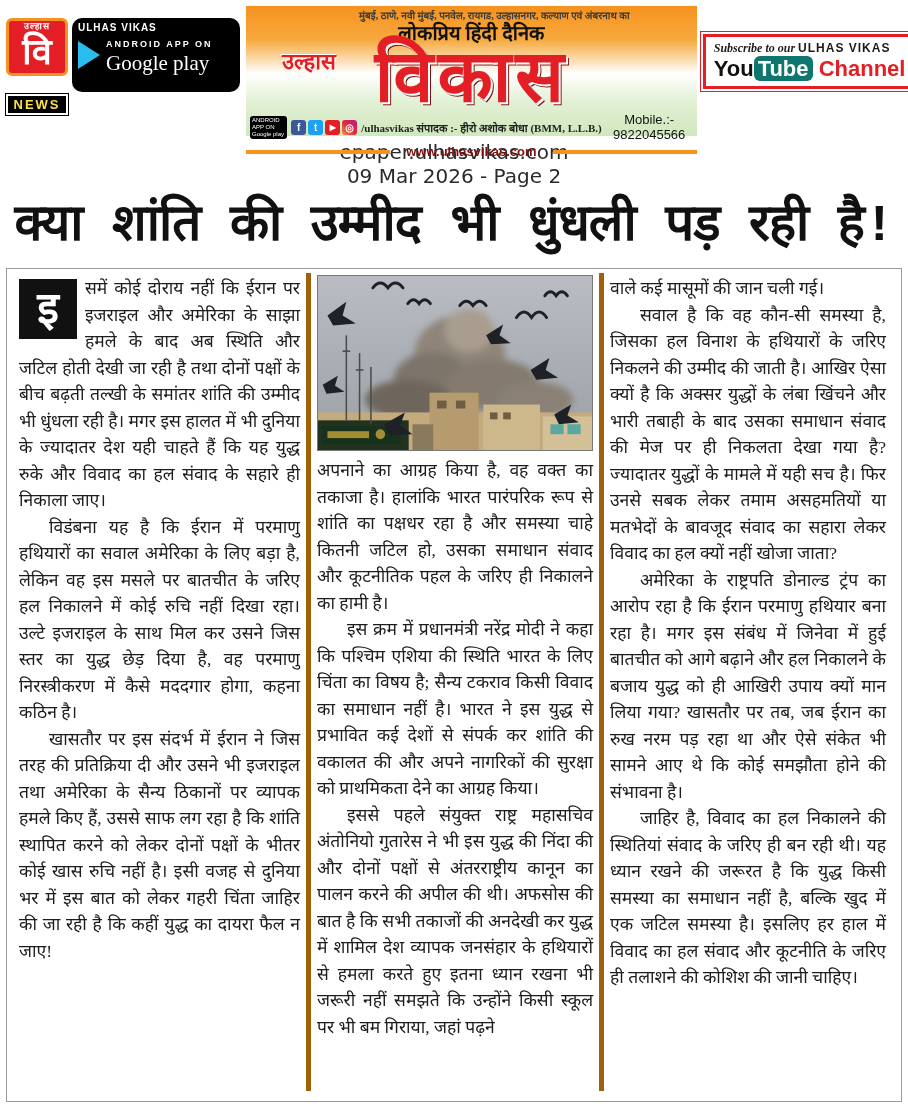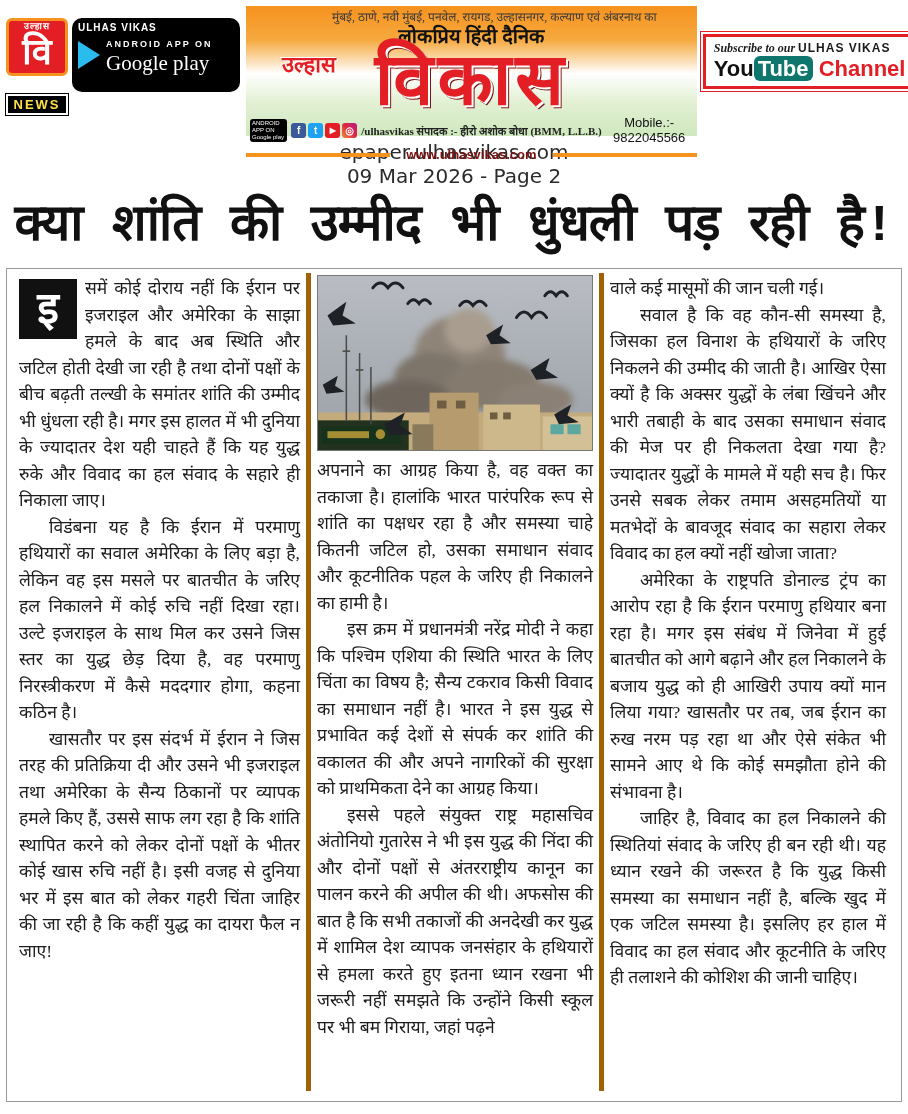--- a/index.html
+++ b/index.html
@@ -38,21 +38,21 @@
   .pb-texts { flex:1; }
   .pb-line1 { font-size:9px; font-weight:bold; letter-spacing:2px; }
   .pb-line2 { font-size:21px; font-family:"Liberation Serif", serif; }
   .pb-line3 { font-size:10px; font-weight:bold; letter-spacing:1px;margin-top:16px; }
   
   .masthead {
     flex:1; margin:0 6px; height:130px; position:relative; text-align:center;
     background:linear-gradient(to bottom,#f6921e 0%,#f6a93e 26%,#ffffff 52%,#e2f0d4 74%,#cfe8bd 100%);
     padding-top:2px;
   }
-  .coverage { font-size:12px; font-weight:normal; color:#3a3a3a;margin-left:46px; }
+  .coverage { font-size:10px; font-weight:bold; color:#3a3a3a;margin-left:46px; }
   .tagline { font-size:20px; font-weight:bold; color:#111; line-height:22px; }
   .mast-title { position:relative; line-height:64px; height:66px; }
   .title-top {
     position:absolute; left:36px; top:-14px; color:#e31e24; font-size:22px; font-weight:900;
     text-shadow:1px 1px 0 #fff,-1px -1px 0 #fff;
   }
   .title-big {
     color:#e31e24; font-size:72px; font-weight:900; letter-spacing:4px;
     font-family:"Liberation Sans", sans-serif;
     text-shadow:2px 2px 0 #ffffff, 3px 3px 0 #7a1212;

